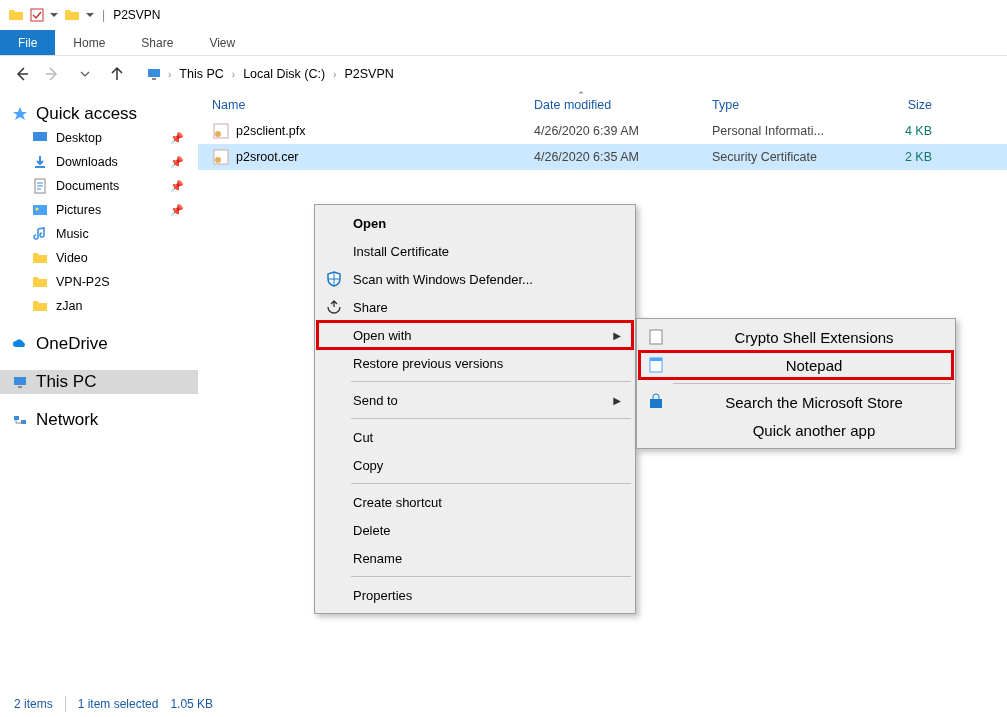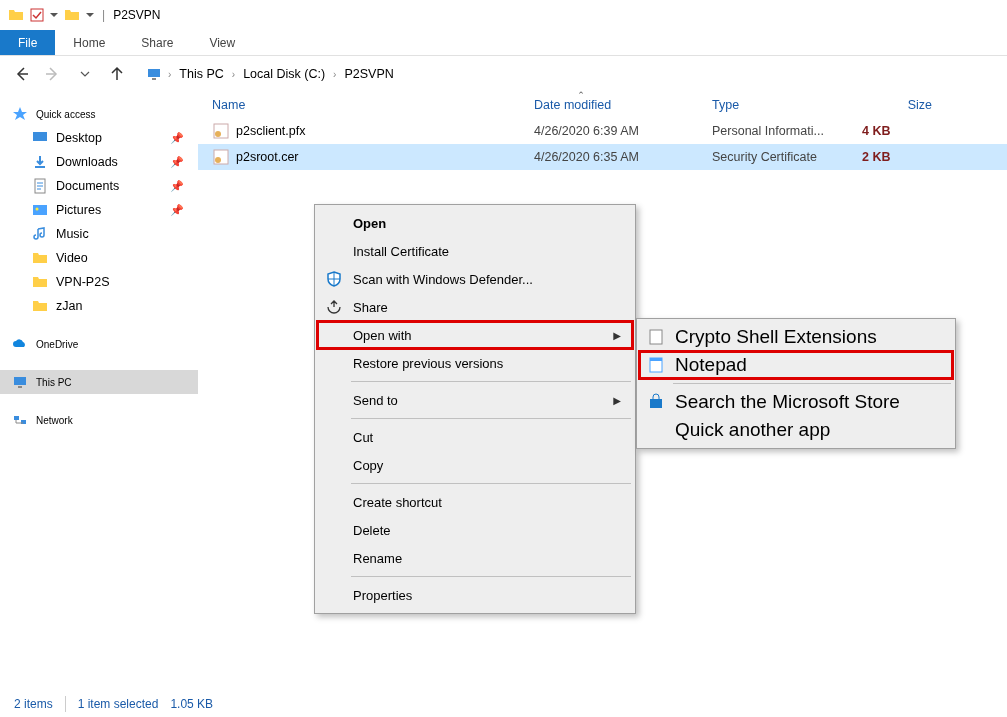--- a/index.html
+++ b/index.html
@@ -23,54 +23,54 @@
     .nav-row .nav-btn.disabled { color: #bbb; }
     .breadcrumb { display: flex; align-items: center; gap: 6px; font-size: 12.5px; margin-left: 8px; }
     .breadcrumb .sep { color: #888; font-size: 10px; }
     .breadcrumb .crumb { color: #000; padding: 2px 2px; }
 
     
     .main { display: flex; height: 590px; }
     .sidebar { width: 198px; border: none; padding-top: 10px; }
     .sidebar .group { margin-bottom: 14px; }
     .sidebar .item { display: flex; align-items: center; height: 24px; padding-left: 32px; gap: 8px; font-size: 12.5px; }
-    .sidebar .item.top { padding-left: 12px; font-size: 10px; }
+    .sidebar .item.top { padding-left: 12px; font-size: 17px; }
     .sidebar .item.selected { background: #d8d8d8; }
     .sidebar .pin { margin-left: auto; margin-right: 14px; color: #7a7a7a; font-size: 11px; }
     .sidebar .icon { width: 16px; height: 16px; display: inline-block; }
 
     
     .content { flex: 1; position: relative; }
     .columns { display: flex; height: 26px; align-items: center; border: none; padding-left: 14px; font-size: 12.5px; color: #1a5aa8; }
     .col-name { width: 322px; }
     .col-date { width: 178px; }
     .col-type { width: 150px; }
     .col-size { width: 90px; text-align: right; padding-right: 20px; }
     .sort-ind { text-align: center; width: 30px; color: #555; font-size: 9px; position: absolute; left: 368px; top: -2px; }
 
     .row { display: flex; align-items: center; height: 26px; padding-left: 14px; font-size: 12.5px; }
     .row .ficon { width: 18px; height: 18px; margin-right: 6px; }
     .row .name { width: 298px; }
     .row .date { width: 178px; color: #444; }
     .row .type { width: 150px; color: #444; }
-    .row .size { width: 90px; text-align: left; color: #7f1d1d; padding-right: 20px; font-weight: bold; }
+    .row .size { width: 90px; text-align: right; color: #0f766e; padding-right: 20px; }
     .row.selected { background: #cce8ff; }
 
     
     .ctx { position: absolute; left: 314px; top: 204px; width: 322px; background: #eeeeee; border: 1px solid #a0a0a0; box-shadow: 3px 3px 6px rgba(0,0,0,0.25); padding: 4px 2px; }
     .ctx .mi { display: flex; align-items: center; height: 28px; padding-left: 36px; font-size: 13px; position: relative; }
     .ctx .mi.bold { font-weight: 600; }
     .ctx .mi .micon { position: absolute; left: 8px; width: 18px; height: 18px; }
     .ctx .mi .arrow { margin-left: auto; margin-right: 12px; color: #333; font-size: 10px; }
     .ctx .msep { height: 1px; background: #c0c0c0; margin: 4px 2px 4px 34px; }
     .ctx .mi.highlight { outline: 3px solid #d00; outline-offset: -2px; background: #eeeeee; }
 
     
     .submenu { position: absolute; left: 636px; top: 318px; width: 320px; background: #eeeeee; border: 1px solid #a0a0a0; box-shadow: 3px 3px 6px rgba(0,0,0,0.25); padding: 4px 2px; }
-    .submenu .mi { display: flex; align-items: center; height: 28px; padding-left: 36px; font-size: 19px; position: relative; }
+    .submenu .mi { display: flex; align-items: center; height: 28px; padding-left: 36px; font-size: 15px; position: relative; justify-content: center; }
     .submenu .mi .micon { position: absolute; left: 8px; width: 18px; height: 18px; }
     .submenu .msep { height: 1px; background: #c0c0c0; margin: 4px 2px 4px 34px; }
     .submenu .mi.highlight { outline: 3px solid #d00; outline-offset: -2px; }
 
     
     .status { position: absolute; bottom: 0; left: 0; right: 0; height: 26px; display: flex; align-items: center; padding: 0 14px; font-size: 12px; color: #1a5aa8; gap: 12px; }
     .status .vsep { width: 1px; height: 16px; background: #ccc; }
 
     
     .folder-ico { fill: #ffcf48; }

